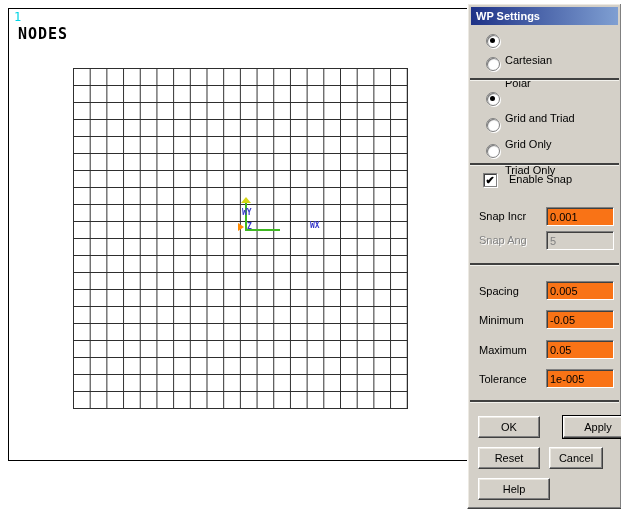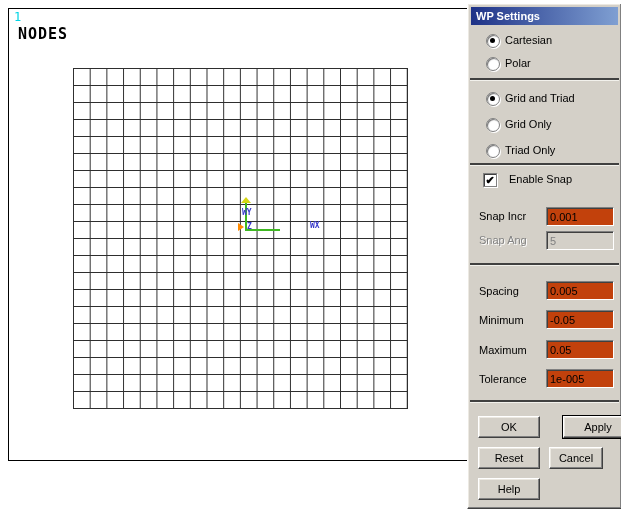--- a/index.html
+++ b/index.html
@@ -83,26 +83,26 @@
     content:"";position:absolute;left:3px;top:3px;width:5px;height:5px;
     border-radius:50%;background:#000;
   }
   .check-ctl{
     position:absolute;left:15px;width:12px;height:12px;
     background:#fff;border:1px solid #808080;
     box-shadow:inset 1px 1px 0 #404040, 1px 1px 0 #fff;
     text-align:center;line-height:12px;font-size:11px;font-weight:bold;color:#000;
   }
   .ctl-label{position:absolute;height:14px;line-height:14px;white-space:nowrap;}
-  .opt-label{left:37px;}
+  .opt-label{left:37px;margin-top:20px;}
   .fld-label{left:11px;}
   .fld-label.disabled{color:#828282;text-shadow:1px 1px 0 #fff;}
   .field{
     position:absolute;left:78px;width:60px;height:17px;
-    background:#c2410c;color:#000;
+    background:#f97316;color:#000;
     border:1px solid;border-color:#808080 #ffffff #ffffff #808080;
     box-shadow:inset 1px 1px 0 #404040;
     font-family:"Liberation Sans",sans-serif;font-size:11px;
     padding:0 3px;outline:none;
   }
   .field:disabled,.field.disabled{background:#d4d0c8;color:#808080;}
   .btn{
     position:absolute;height:22px;
     background:#d4d0c8;color:#000;
     border:1px solid;border-color:#ffffff #404040 #404040 #ffffff;
@@ -167,14 +167,14 @@
   <input class="field" style="top: 336px;" value="0.05">
   <div class="ctl-label fld-label" style="top:368px;">Tolerance</div>
   <input class="field" style="top: 365px;" value="1e-005">
 
   <div class="sep" style="top:396px;"></div>
 
   <button class="btn" style="left:10px;top:412px;width:62px;">OK</button>
   <button class="btn default" style="left:95px;top:412px;width:70px;">Apply</button>
   <button class="btn" style="left:10px;top:443px;width:62px;">Reset</button>
   <button class="btn" style="left:81px;top:443px;width:54px;">Cancel</button>
-  <button class="btn" style="left:10px;top:474px;width:62px;">Help</button>
+  <button class="btn" style="left:10px;top:474px;width:72px;">Help</button>
 </div>
 
 </body></html>

